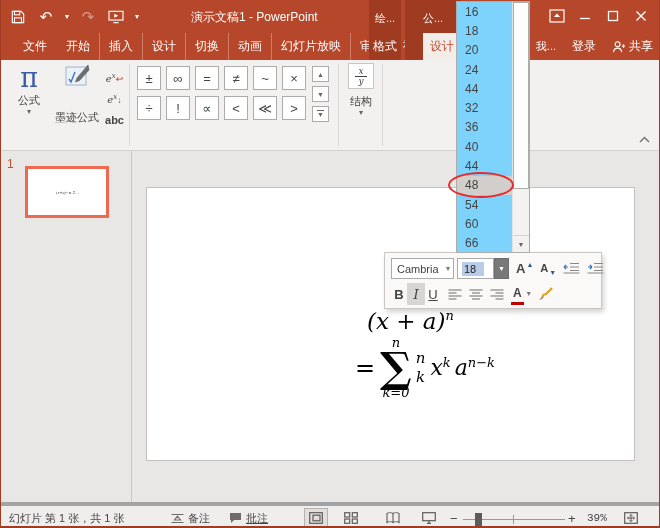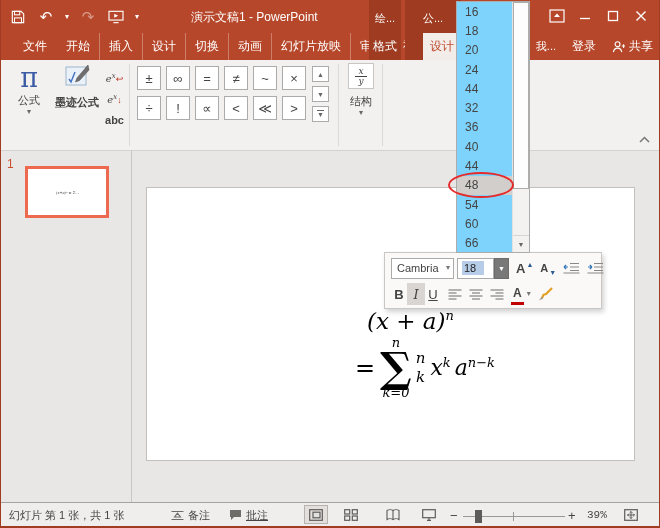--- a/index.html
+++ b/index.html
@@ -85,21 +85,21 @@
   .dropdown { position:absolute; left:455px; top:1px; width:74px; height:252px; background:#7dd3fc; border:1px solid #ACACAC; z-index:40; display:flex; }
   .dd-list { width:55px; }
   .dd-item { height:19.3px; display:flex; align-items:center; padding-left:8px; font-size:12px; color:#444; }
   .dd-item.sel { background:#D1CECC; }
   .dd-scroll { width:17px; position:relative; border-left:1px solid #E4E2E0; background:#F3F2F1; }
   .dd-thumb { position:absolute; left:0; top:0; width:16px; height:187px; background:#FDFDFD; border:1px solid #ACACAC; }
   .dd-down { position:absolute; left:0; bottom:0; width:16px; height:17px; border-top:1px solid #D8D6D4; display:flex; align-items:center; justify-content:center; font-size:7px; color:#666; }
   .red-ellipse { position:absolute; left:447px; top:172px; width:66px; height:26px; border:2px solid #E62A2A; border-radius:50%; z-index:50; }
 
   
-  .statusbar { position:absolute; left:0; top:502px; width:100%; height:24px; background:#F0EEEC; border-top:1px solid #a3a3a3;
+  .statusbar { position:absolute; left:0; top:502px; width:100%; height:24px; background:#F0EEEC; border-top:4px solid #a3a3a3;
                font-size:11px; color:#444; }
   .sb-item { position:absolute; top:0; height:24px; display:flex; align-items:center; gap:4px; }
   .view-btn { position:absolute; top:2px; width:24px; height:19px; display:flex; align-items:center; justify-content:center; color:#555; }
   .view-btn.active { background:#E2DFDD; border:1px solid #B5B2AF; }
   .zoom-track { position:absolute; left:462px; top:13px; width:102px; height:1px; background:#9A9896; }
   .zoom-tick { position:absolute; left:512px; top:9px; width:1px; height:9px; background:#9A9896; }
   .zoom-thumb { position:absolute; left:474px; top:7px; width:7px; height:13px; background:#5E5C5A; }
 
   svg { display:block; }
 </style>
@@ -207,21 +207,21 @@
       <span class="eq-pi">π</span>
       <span>公式</span>
       <span class="caret" style="color:#666;">▾</span>
     </div>
     <div class="big-btn" style="left:52px; top:3px; width:48px; height:62px;">
       <svg width="26" height="26" viewBox="0 0 26 26">
         <rect x="2" y="4" width="20" height="18" fill="#EAF1F8" stroke="#9DB6CE" stroke-width="1"></rect>
         <path d="M5 16 7 19 11 9" fill="none" stroke="#4472C4" stroke-width="1.4"></path>
         <path d="M24 2 13 15l-1.5 4 4-1.5L25 7z" fill="#6E6E6E" stroke="#555" stroke-width=".6"></path>
       </svg>
-      <span style="margin-top:6px;font-weight:bold;">墨迹公式</span>
+      <span style="margin-top:21px;">墨迹公式</span>
     </div>
     <div class="small-btn" style="left:100px; top:5px;">
       <span style="font-family:'DejaVu Serif',serif; font-style:italic;"><span>e</span><sup style="font-size:7px;">x</sup></span>
       <span style="color:#C0392B; font-size:9px;">↩</span>
     </div>
     <div class="small-btn" style="left:100px; top:26px;">
       <span style="font-family:'DejaVu Serif',serif; font-style:italic;"><span>e</span><sup style="font-size:7px;">x</sup></span>
       <span style="color:#C0392B; font-size:9px;">↓</span>
     </div>
     <div class="small-btn" style="left:100px; top:47px;">
@@ -298,21 +298,21 @@
         <span>n</span>
         <span>k</span>
       </span>
       <span class="paren"></span>
     </span>
     <span class="eq-term"><span>x</span><sup>k</sup></span>
     <span class="eq-term"><span>a</span><sup>n−k</sup></span>
   </div>
 
   <div class="minibar">
-    <div class="mb-row" style="top:4px;">
+    <div class="mb-row" style="top:4px;align-items:flex-end;">
       <span class="font-combo">
         <span>Cambria</span>
         <span class="caret" style="color:#777;">▾</span>
       </span>
       <span class="size-box">
         <span class="size-sel">18</span>
       </span>
       <span class="size-arrow">▼</span>
       <span class="mb-btn mb-ico" style="font-size:13px; font-weight:bold;">A<span style="font-size:7px; color:#2E5B8F; margin-left:1px; margin-top:-8px;">▲</span></span>
       <span class="mb-btn mb-ico" style="font-size:11px; font-weight:bold;">A<span style="font-size:7px; color:#2E5B8F; margin-left:1px; margin-bottom:-8px;">▼</span></span>

